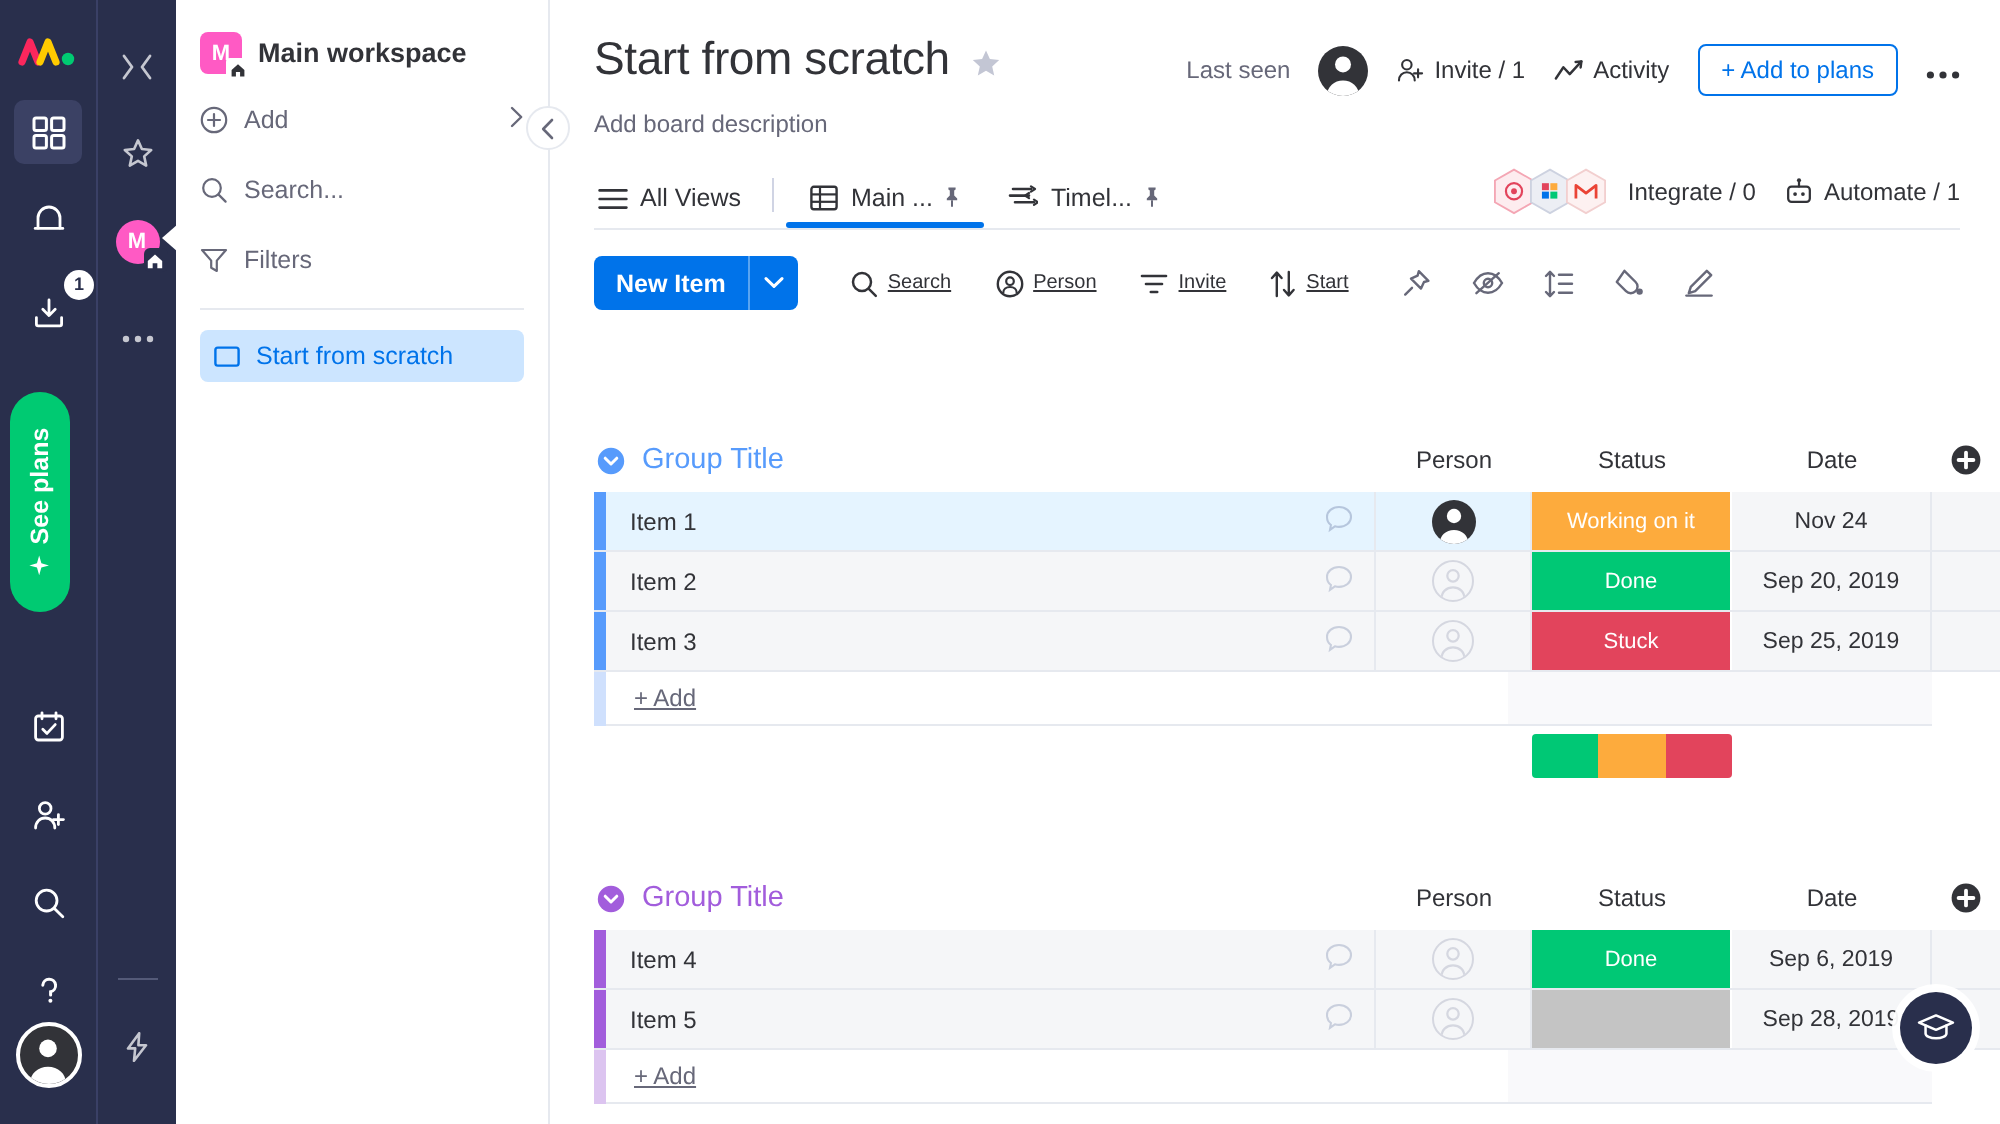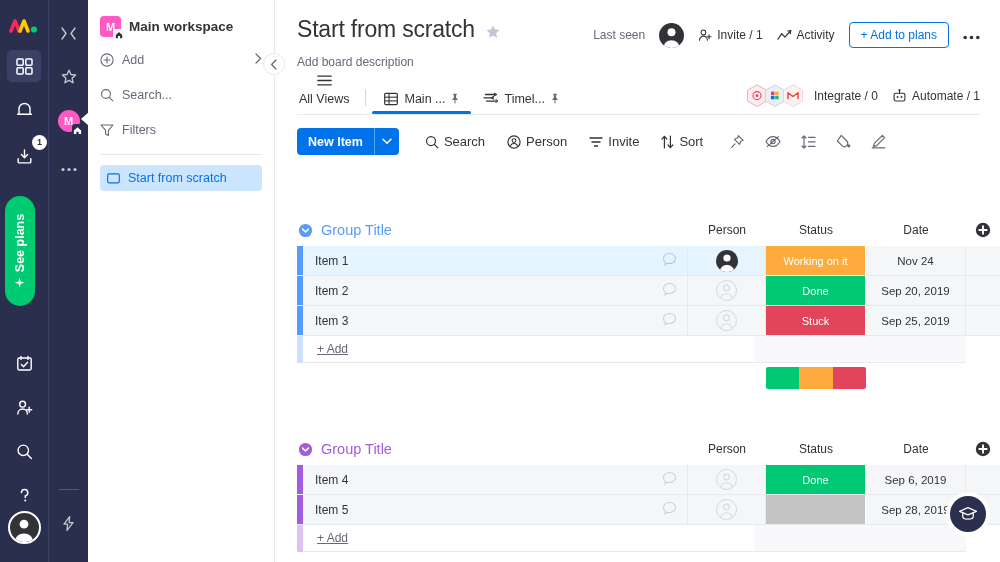--- a/index.html
+++ b/index.html
@@ -134,21 +134,21 @@
   }
   .dots-btn { color: #323338; font-size: 17px; letter-spacing: 1px; cursor: pointer; line-height: 10px; }
   .board-desc { font-size: 12px; color: #676879; margin-top: 7px; cursor: pointer; }
 
   
   .tabs-row { display: flex; align-items: flex-end; margin-top: 15px; position: relative; height: 30px; }
   .tab {
     display: flex; align-items: center; gap: 6px; font-size: 12.5px;
     color: #323338; padding: 0 12px 8px 12px; cursor: pointer; position: relative;
   }
-  .tab.allviews { padding-left: 2px; flex-direction: column; }
+  .tab.allviews { padding-left: 2px; }
   .tab-sep { width: 1px; height: 17px; background: #d0d4e4; margin: 0 6px 8px 4px; }
   .tab.active { color: #323338; }
   .tab.active::after {
     content: ""; position: absolute; left: 0; right: 0; bottom: 0;
     height: 3px; background: #0073ea; border-radius: 2px;
   }
   .tab .pin { font-size: 9px; color: #676879; }
   .tabs-right { margin-left: auto; display: flex; align-items: center; gap: 14px; padding-bottom: 6px; }
   .integ-icons { display: flex; align-items: center; }
   .hexicon { width: 22px; height: 24px; margin-right: -4px; }
@@ -157,22 +157,22 @@
   
   .toolbar { display: flex; align-items: center; gap: 6px; padding: 13px 0 0 22px; }
   .new-item {
     display: flex; align-items: stretch; border-radius: 4px; overflow: hidden;
     background: #0073ea; color: #fff; cursor: pointer; height: 27px;
   }
   .new-item .ni-label { font-size: 12.5px; font-weight: 700; padding: 0 11px; display: flex; align-items: center; }
   .new-item .ni-split { width: 1px; background: rgba(255,255,255,.35); }
   .new-item .ni-arrow { padding: 0 7px; display: flex; align-items: center; }
   .tb-btn {
-    display: flex; align-items: center; gap: 5px; font-size: 13px;
-    color: #323338; padding: 4px 8px; border-radius: 4px; cursor: pointer;
+    display: flex; align-items: center; gap: 5px; font-size: 10px;
+    color: #323338; padding: 4px 8px; border-radius: 4px; cursor: pointer; text-decoration: underline;
   }
   .tb-icon-only { padding: 4px 7px; color: #676879; }
 
   
   .scroll-area { position: absolute; left: 0; right: 0; top: 208px; bottom: 0; overflow: hidden; }
   .group { padding-left: 22px; }
   .group-head { display: flex; align-items: center; height: 28px; position: relative; }
   .grp-caret { width: 16px; height: 16px; border-radius: 50%; display: flex; align-items: center; justify-content: center; cursor: pointer; }
   .grp-title { font-size: 14.5px; margin-left: 8px; cursor: pointer; }
   .grp-cols { margin-left: auto; display: flex; align-items: center; }
@@ -583,21 +583,21 @@
           <line x1="5.4" y1="10" x2="8.6" y2="10" stroke="#323338" stroke-width="1.3" stroke-linecap="round"></line>
         </svg>
         <span>Invite</span>
       </div>
 
       <div class="tb-btn">
         <svg width="13" height="14" viewBox="0 0 13 14">
           <path d="M3.4 13 V1.6 M1 4 L3.4 1.3 L5.8 4" fill="none" stroke="#323338" stroke-width="1.2" stroke-linecap="round" stroke-linejoin="round"></path>
           <path d="M9.4 1 V12.4 M7 10 L9.4 12.7 L11.8 10" fill="none" stroke="#323338" stroke-width="1.2" stroke-linecap="round" stroke-linejoin="round"></path>
         </svg>
-        <span>Sort</span>
+        <span>Start</span>
       </div>
 
       <div class="tb-btn tb-icon-only" style="margin-left:6px;">
         <svg width="15" height="15" viewBox="0 0 15 15">
           <path d="M8.4 1.6 L13.2 6.4 L11 7 L9.5 10.3 L4.5 5.3 L7.8 3.8 Z" fill="none" stroke="#676879" stroke-width="1.2" stroke-linejoin="round"></path>
           <line x1="5" y1="9.9" x2="1.6" y2="13.3" stroke="#676879" stroke-width="1.2" stroke-linecap="round"></line>
         </svg>
       </div>
       <div class="tb-btn tb-icon-only">
         <svg width="16" height="13" viewBox="0 0 16 13">

